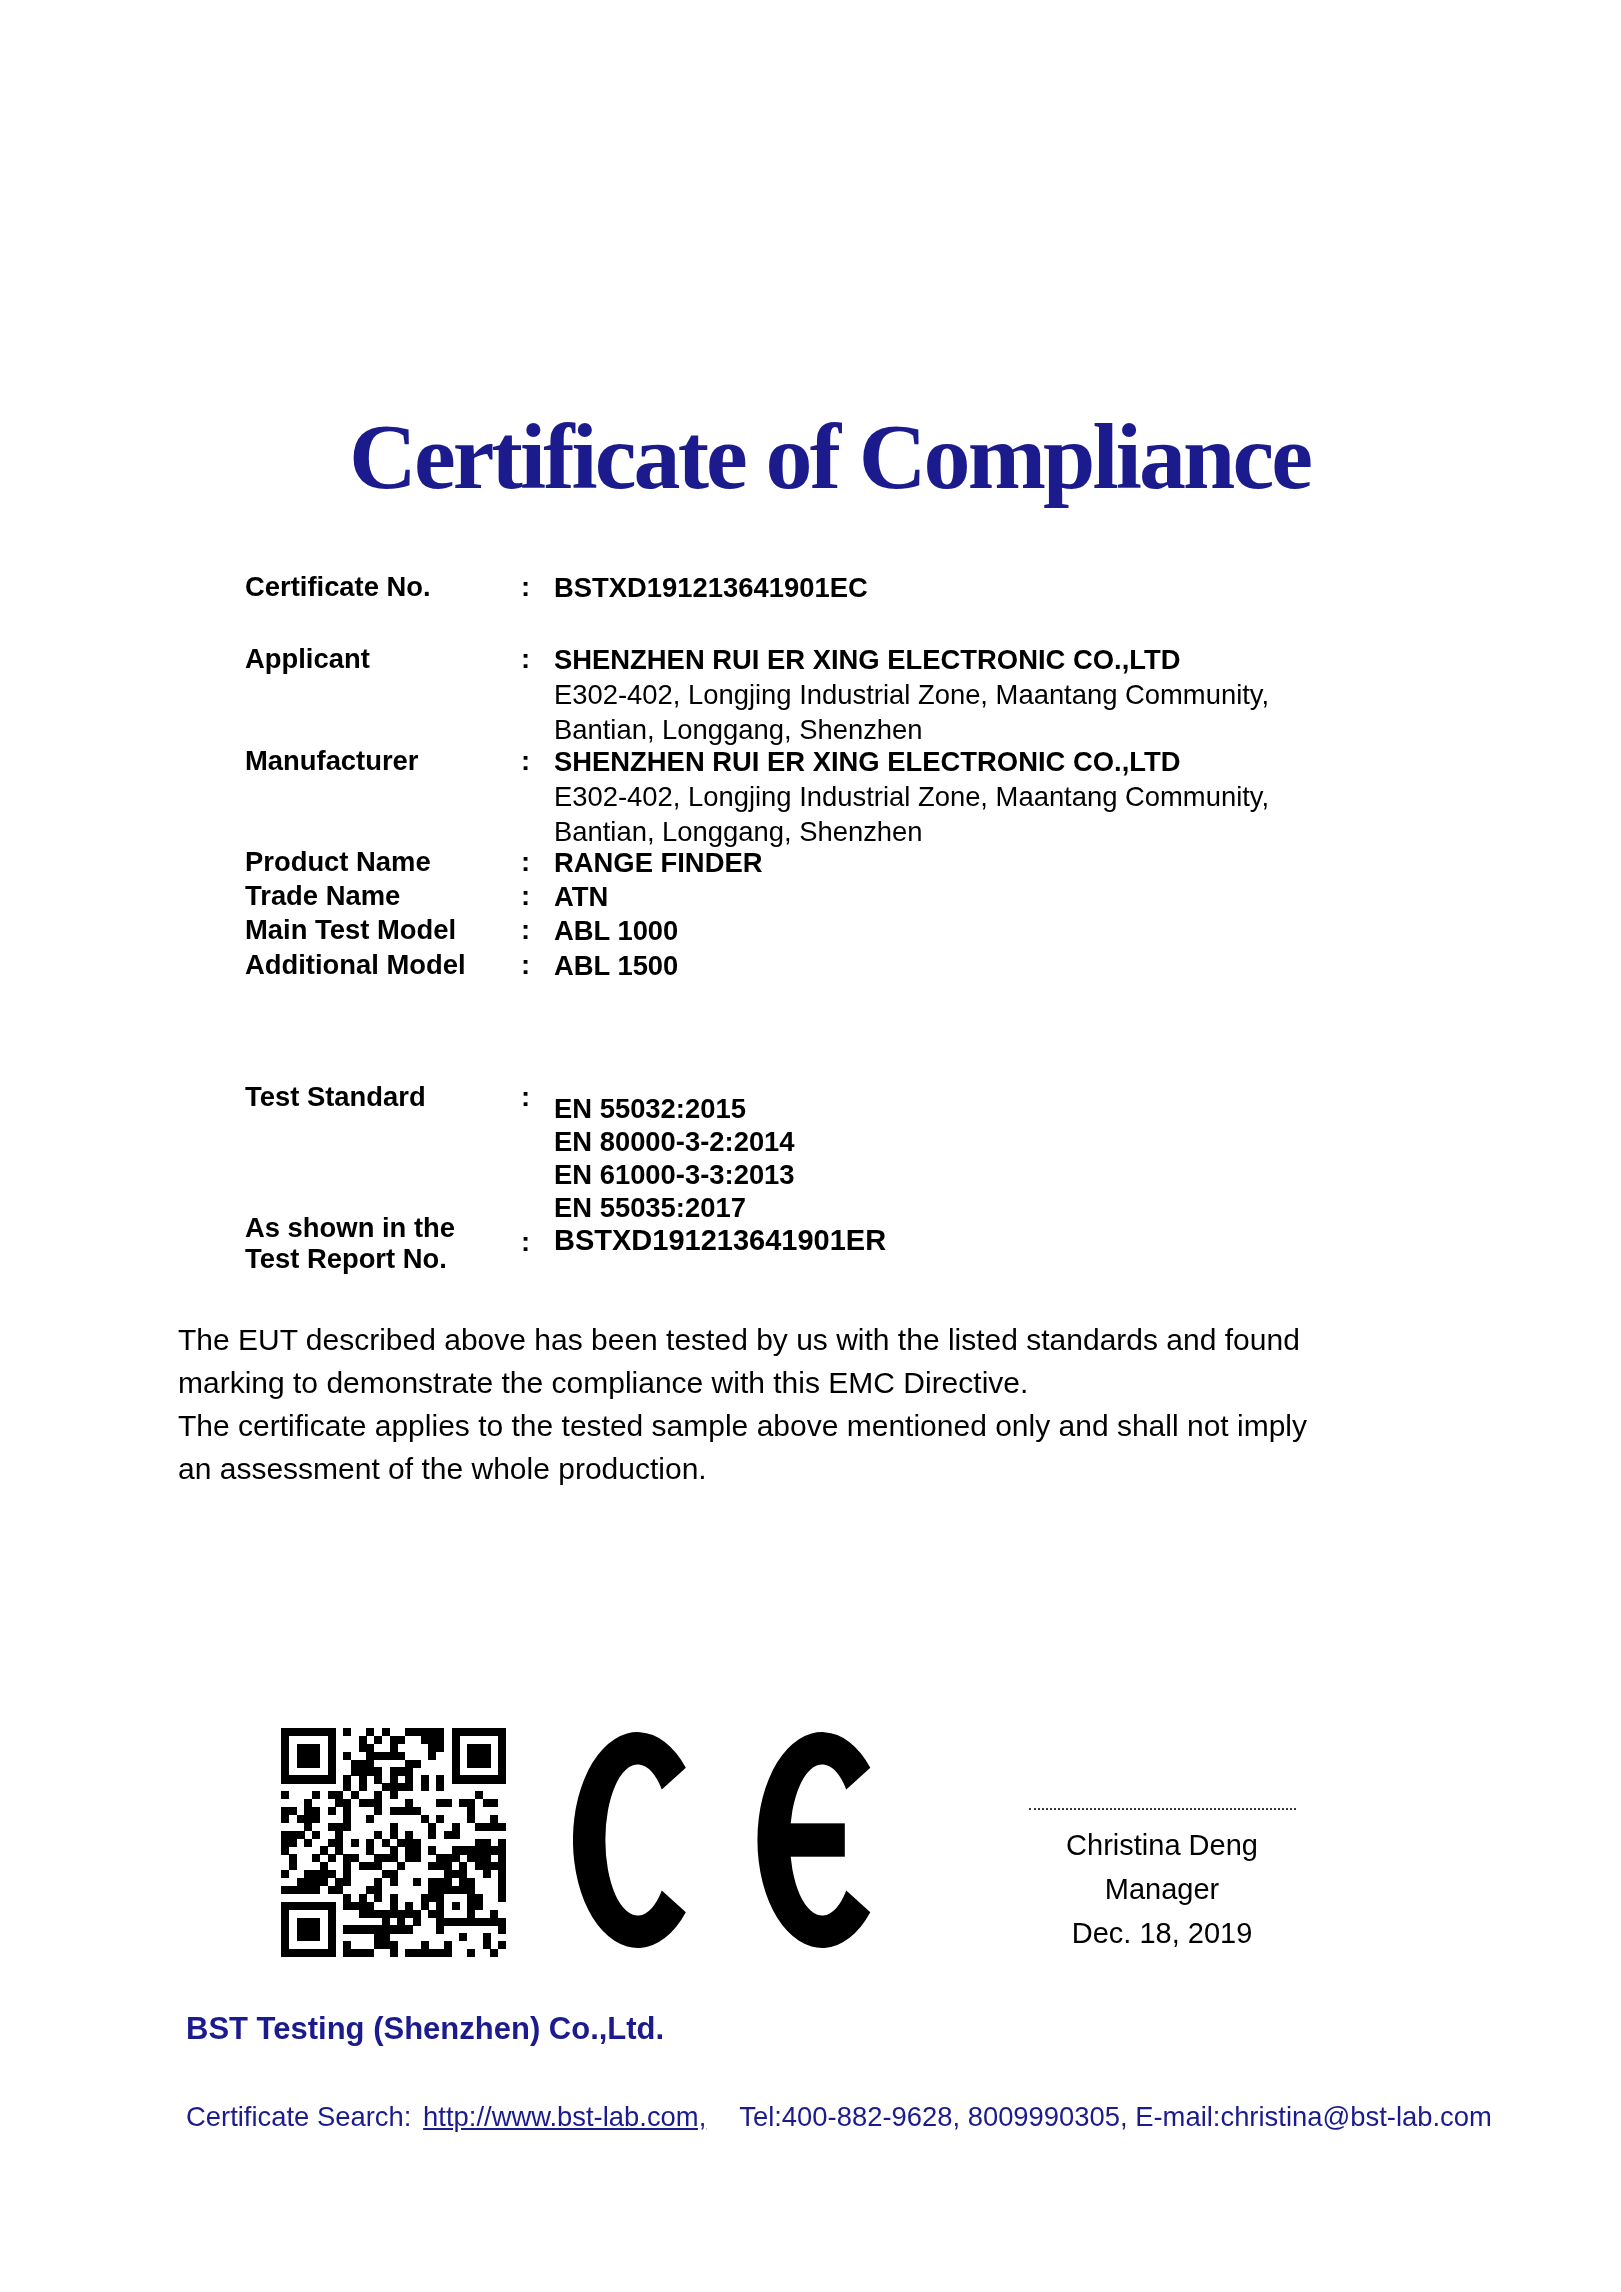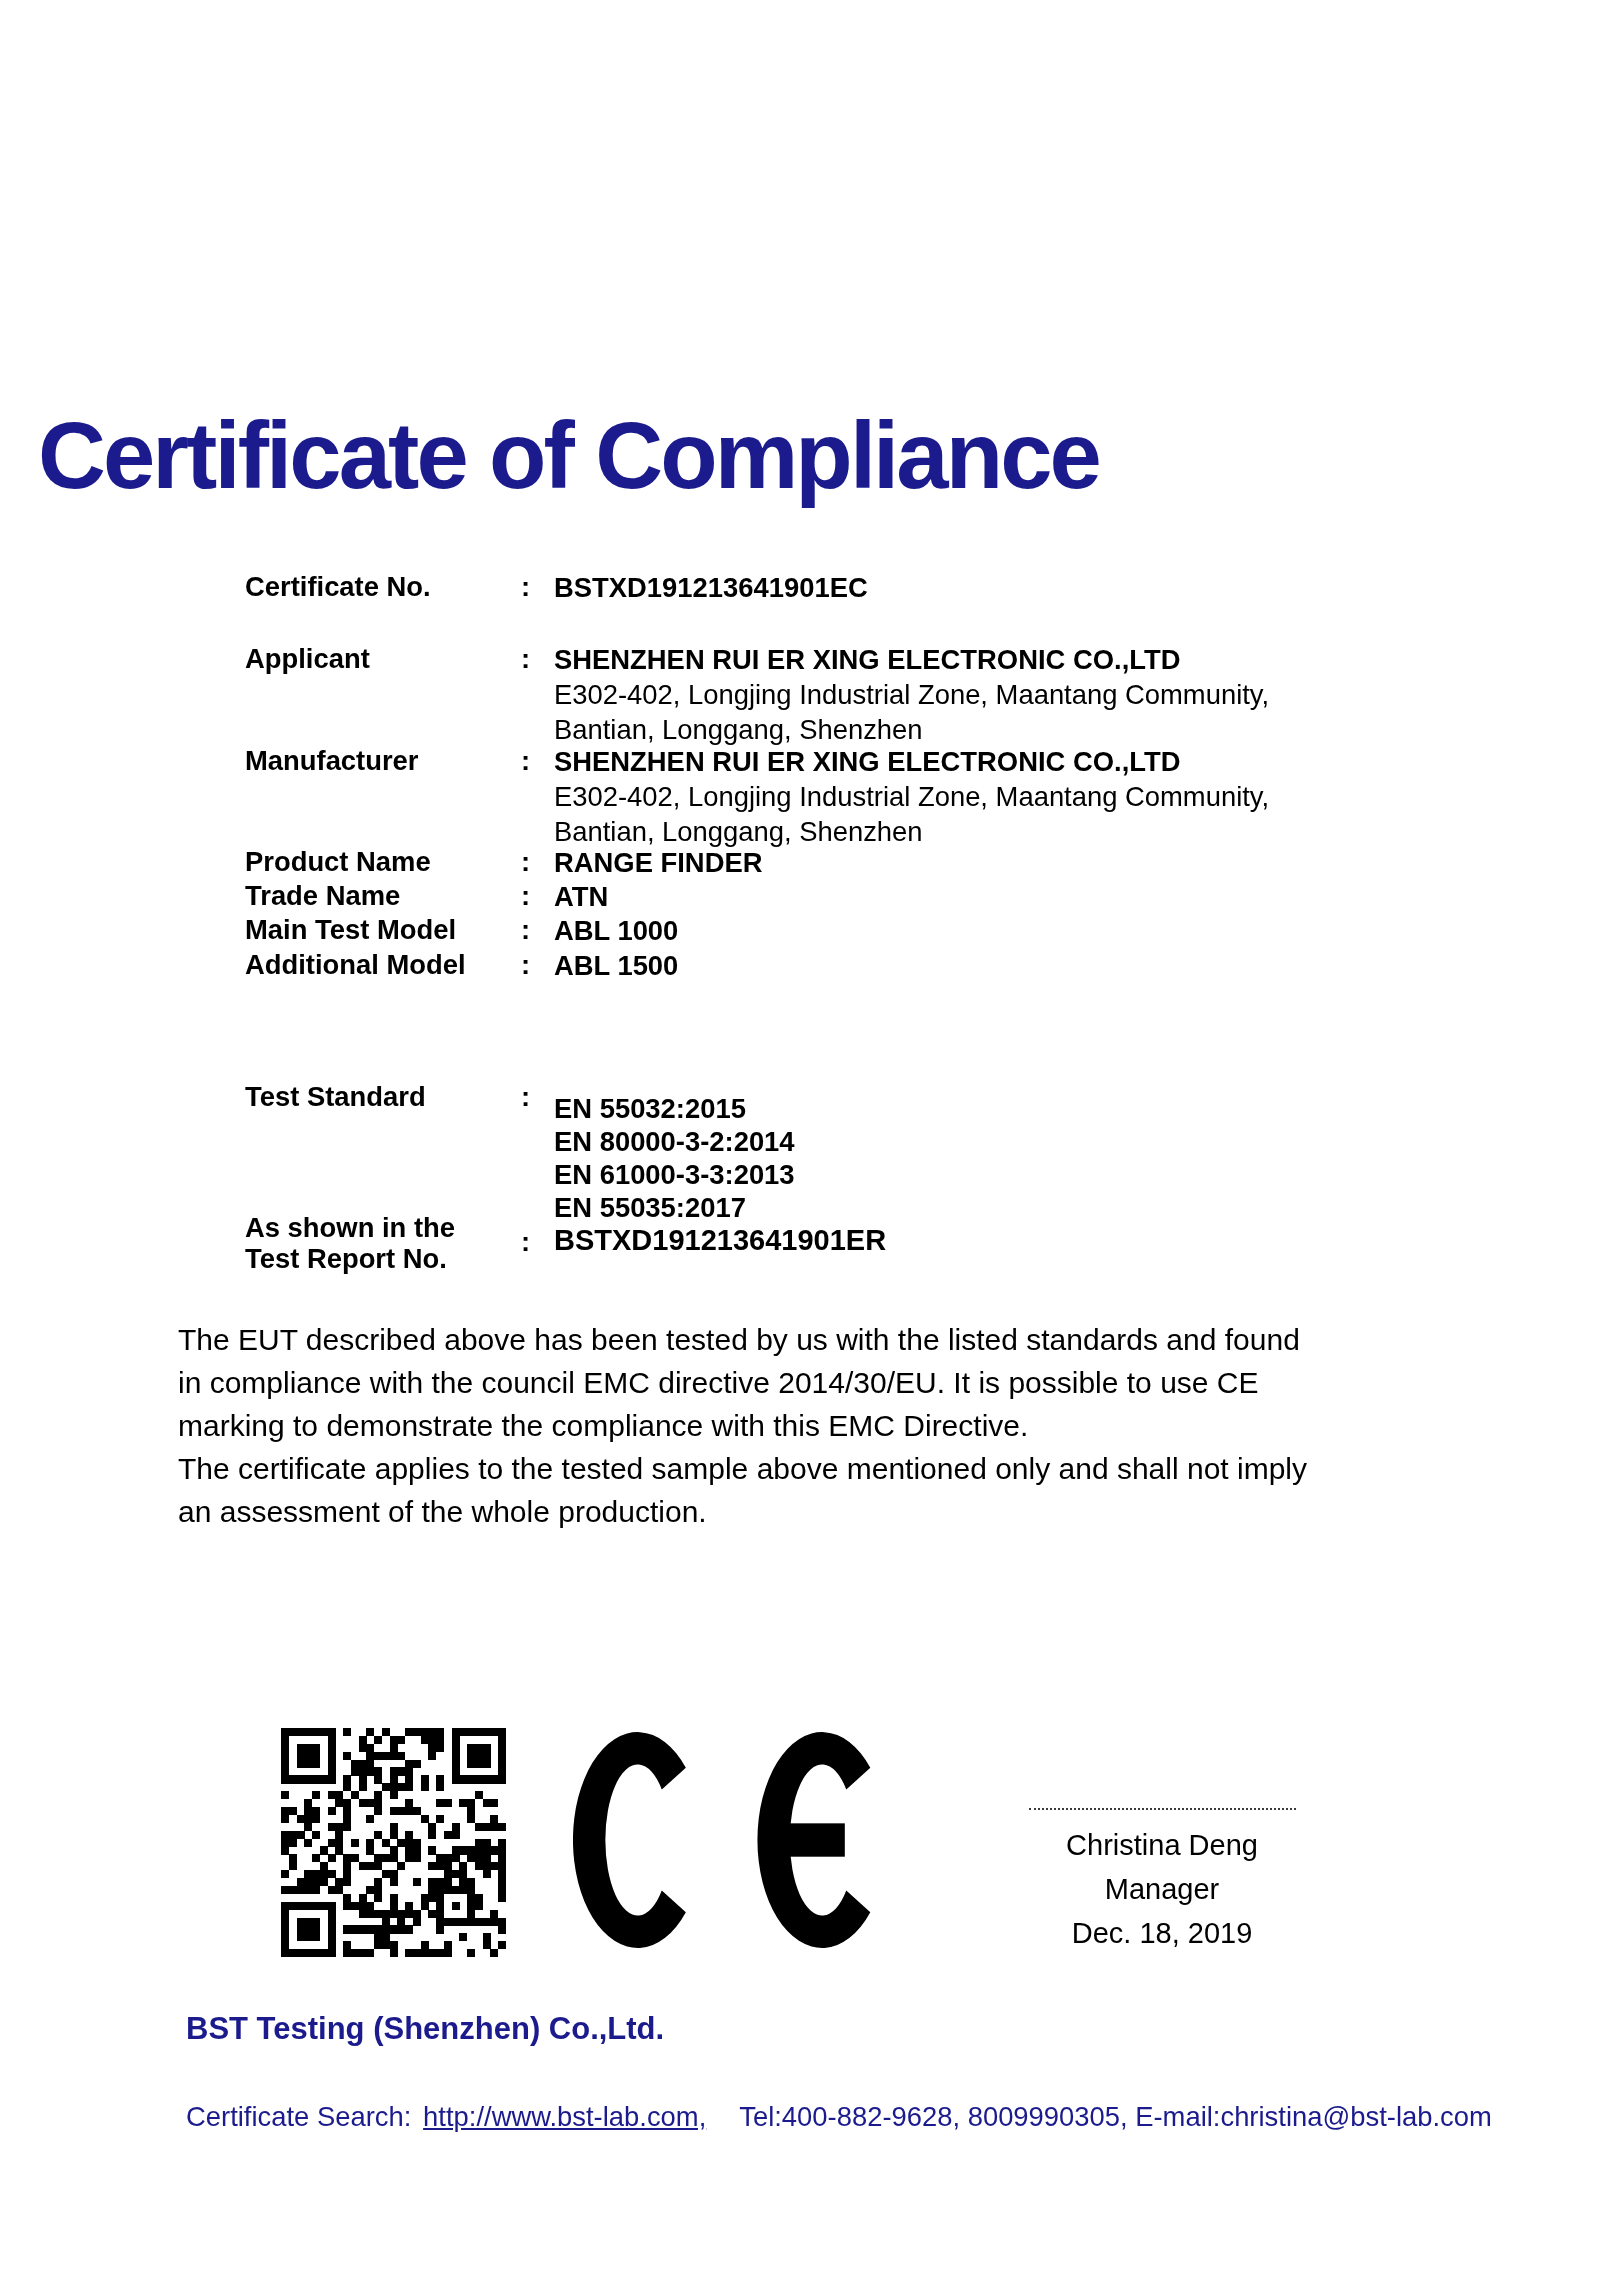--- a/index.html
+++ b/index.html
@@ -3,22 +3,22 @@
 <meta charset="utf-8">
 <style>
   html,body{margin:0;padding:0;background:#e8e8e8;}
   .page{
     position:relative;width:1621px;height:2293px;margin:0 auto;
     background:#ffffff;font-family:"Liberation Sans",sans-serif;color:#000;
     overflow:hidden;
   }
   .abs{position:absolute;}
   .title{
-    left:0;right:0;top:402px;text-align:left;
-    font-family:Liberation Sans, sans-serif;font-weight:bold;font-size:94px;
+    left:0;right:0;top:402px;text-align:center;
+    font-family:Liberation Serif, serif;font-weight:bold;font-size:94px;
     letter-spacing:-2.9px;color:#1b1b8e;white-space:nowrap;padding-left:38px;
   }
   .flabel{left:245px;font-weight:bold;font-size:27.4px;line-height:33px;white-space:nowrap;}
   .fcolon{left:521px;font-weight:bold;font-size:27.4px;line-height:33px;}
   .fvalue{left:554px;font-weight:bold;font-size:27.4px;line-height:35px;white-space:nowrap;}
   .fblock{left:554px;font-size:27.4px;line-height:35px;white-space:nowrap;}
   .fblock .bname{font-weight:bold;}
   .stdblock{left:554px;font-weight:bold;font-size:27.4px;line-height:33px;white-space:nowrap;margin-top:12px;}
   .para{left:178px;top:1318px;font-size:30px;line-height:43px;}
   .para div{white-space:nowrap;}
@@ -85,21 +85,20 @@
 
   <div class="abs flabel" style="top:1212px;line-height:31px">
     <div>As shown in the</div>
     <div>Test Report No.</div>
   </div>
   <div class="abs fcolon" style="top:1225px">:</div>
   <div class="abs fvalue" style="top:1223px;font-size:29px">BSTXD191213641901ER</div>
 
   <div class="abs para">
     <div>The EUT described above has been tested by us with the listed standards and found</div>
-    <div>in compliance with the council EMC directive 2014/30/EU. It is possible to use CE</div>
     <div>marking to demonstrate the compliance with this EMC Directive.</div>
     <div>The certificate applies to the tested sample above mentioned only and shall not imply</div>
     <div>an assessment of the whole production.</div>
   </div>
 
   <svg class="abs" style="left:281px;top:1728px" width="225" height="229" viewBox="0 0 29 29" preserveAspectRatio="none" shape-rendering="crispEdges">
       <rect x="0" y="0" width="1.03" height="1.03" fill="#000"></rect>
       <rect x="1" y="0" width="1.03" height="1.03" fill="#000"></rect>
       <rect x="2" y="0" width="1.03" height="1.03" fill="#000"></rect>
       <rect x="3" y="0" width="1.03" height="1.03" fill="#000"></rect>

